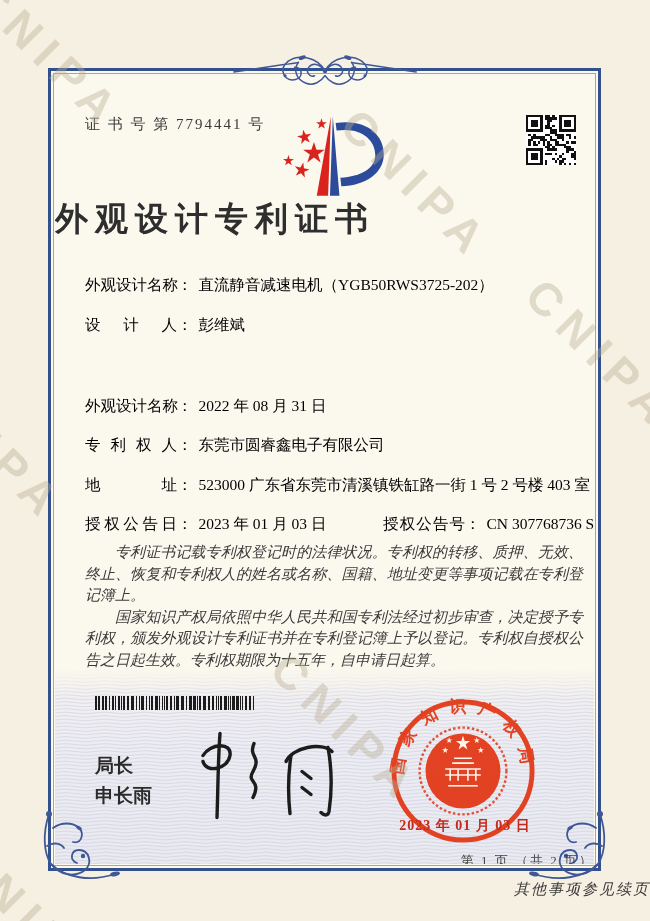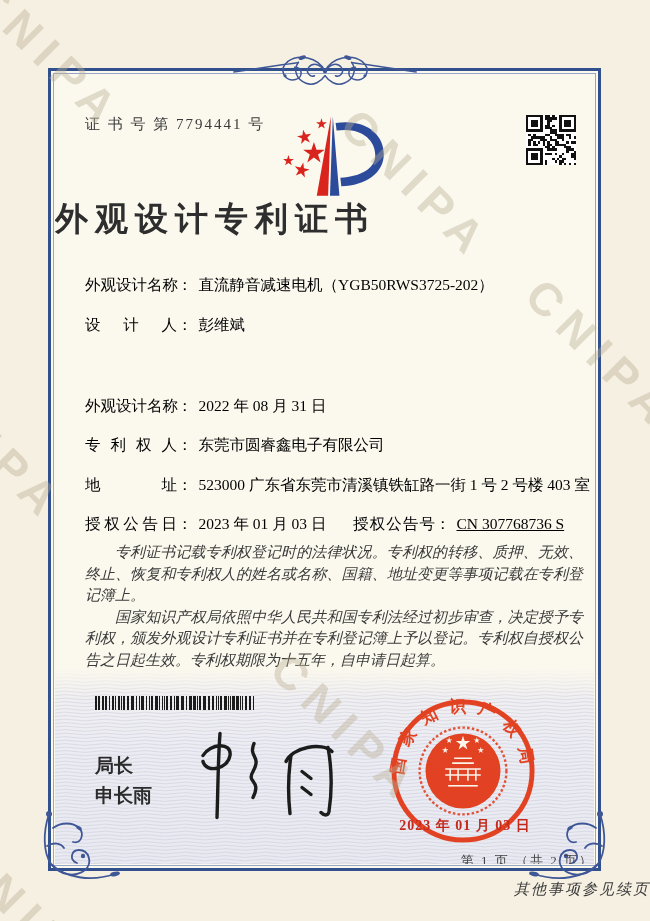--- a/index.html
+++ b/index.html
@@ -38,21 +38,21 @@
   .logo{position:absolute;left:224px;top:38px;width:118px;height:88px;}
   .qr{position:absolute;left:471px;top:40px;width:50px;height:50px;}
   .doc-title{
     position:absolute;left:0;right:0;top:122px;
     font-size:33px;font-weight:600;letter-spacing:7px;color:#2e2e2e;
   }
   
   .row{position:absolute;left:30px;right:20px;font-size:15.5px;color:#000000;white-space:nowrap;}
   .jchars{display:inline-block;width:92px;text-align:justify;text-align-last:justify;vertical-align:baseline;}
   .fcolon{display:inline-block;margin-right:6px;}
-  .pair2{position:absolute;left:268px;top:0;text-decoration:underline;}
+  .pair2{position:absolute;left:298px;top:0;}
   .pair2 .jchars{width:82px;}
   
   .paras{position:absolute;left:30px;top:467px;width:498px;font-size:15px;line-height:21.5px;
          font-style:italic;color:#3a3a3a;text-align:justify;}
   .paras p{text-indent:2em;}
   
   .barcode{position:absolute;left:40px;top:621px;width:163px;height:14px;}
   
   .sig-block{position:absolute;left:40px;top:676px;font-family:"Liberation Sans","DejaVu Sans",sans-serif;
              font-size:19px;font-weight:bold;color:#2b2b2b;line-height:30px;z-index:3;}

